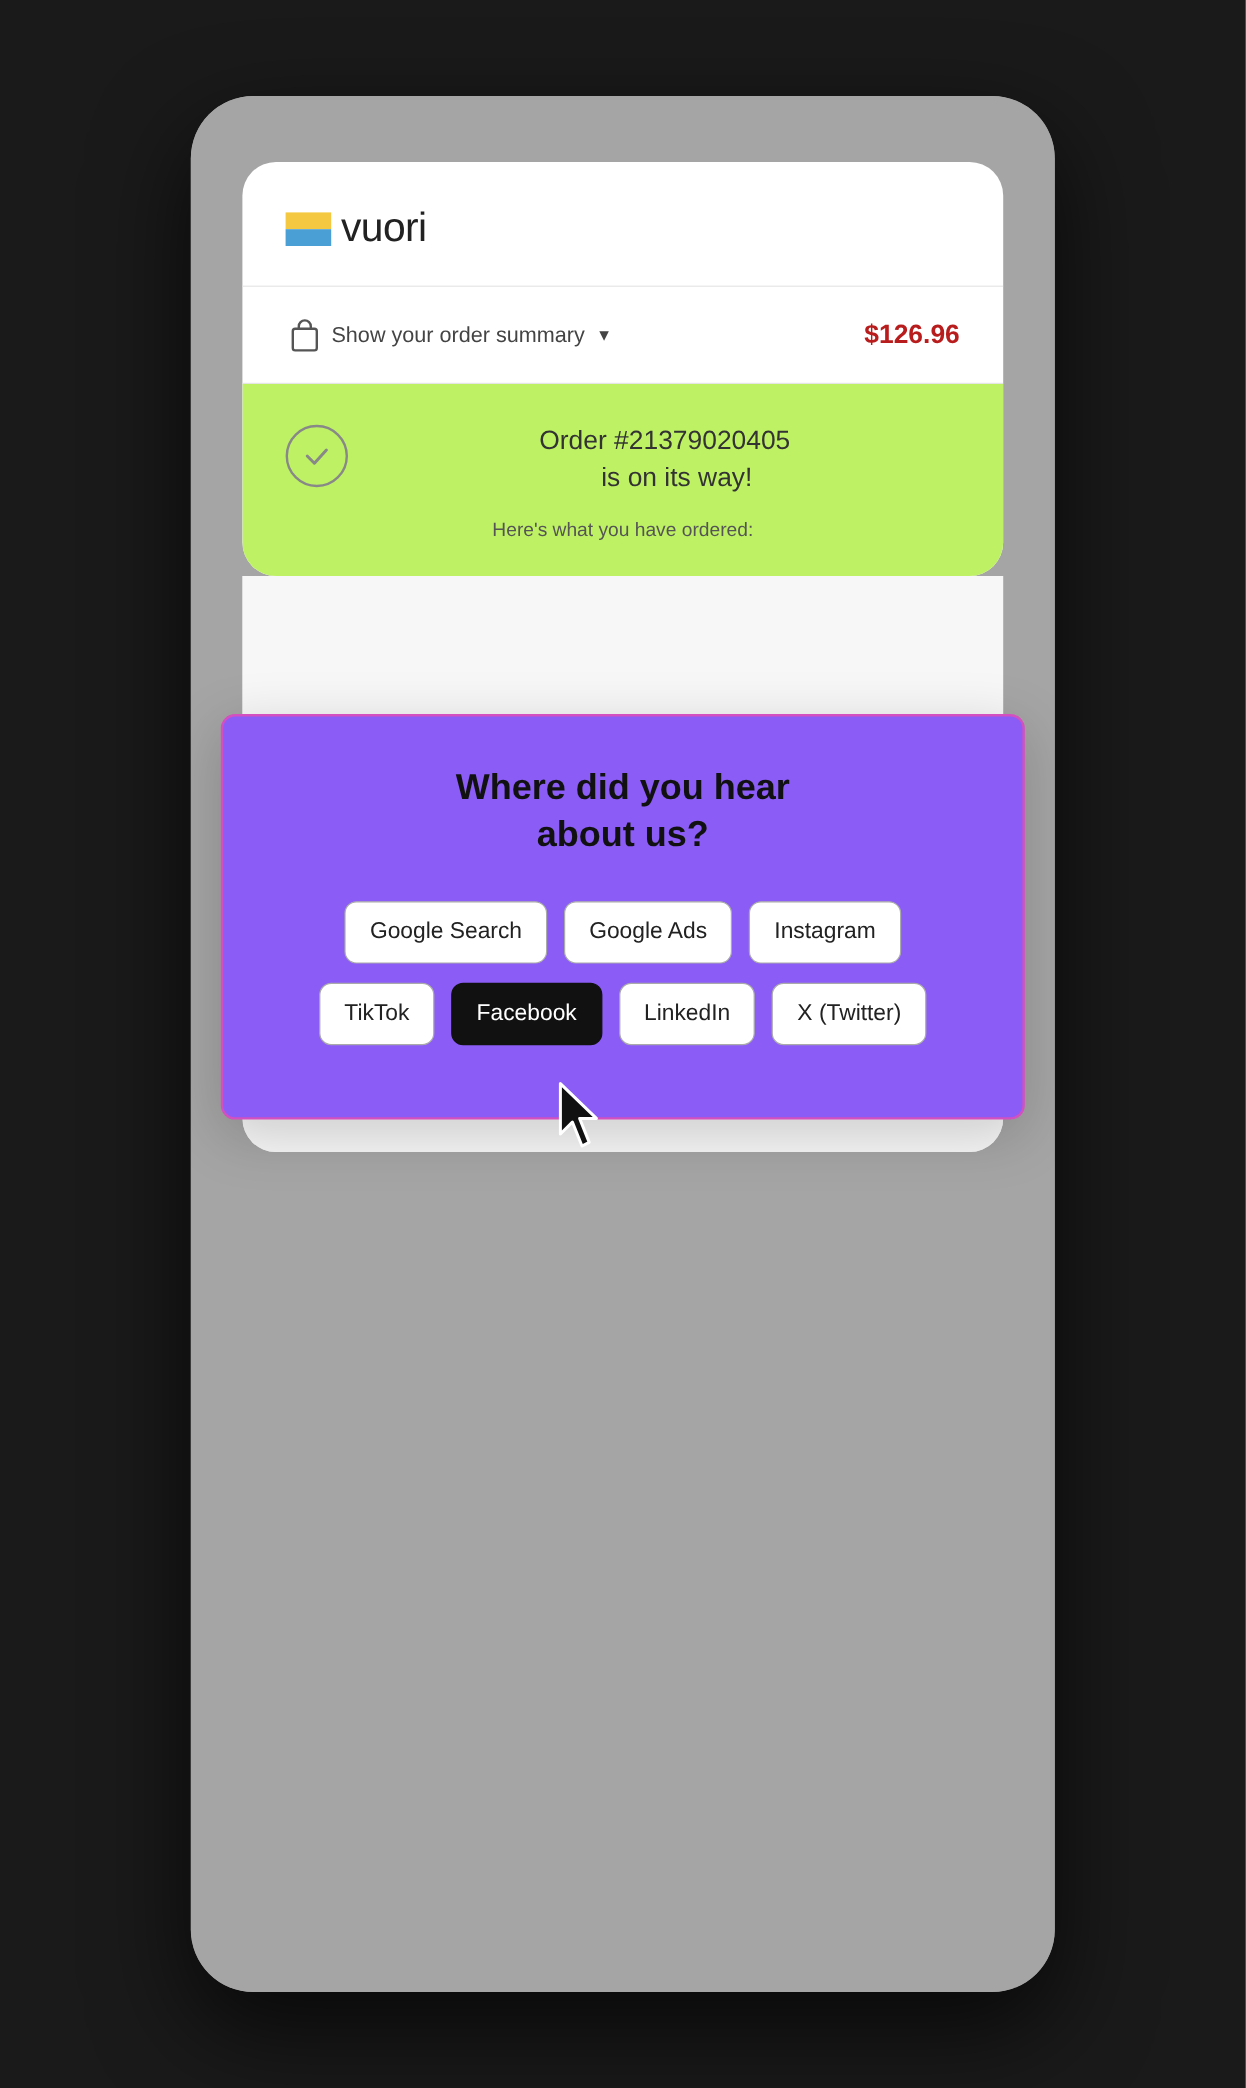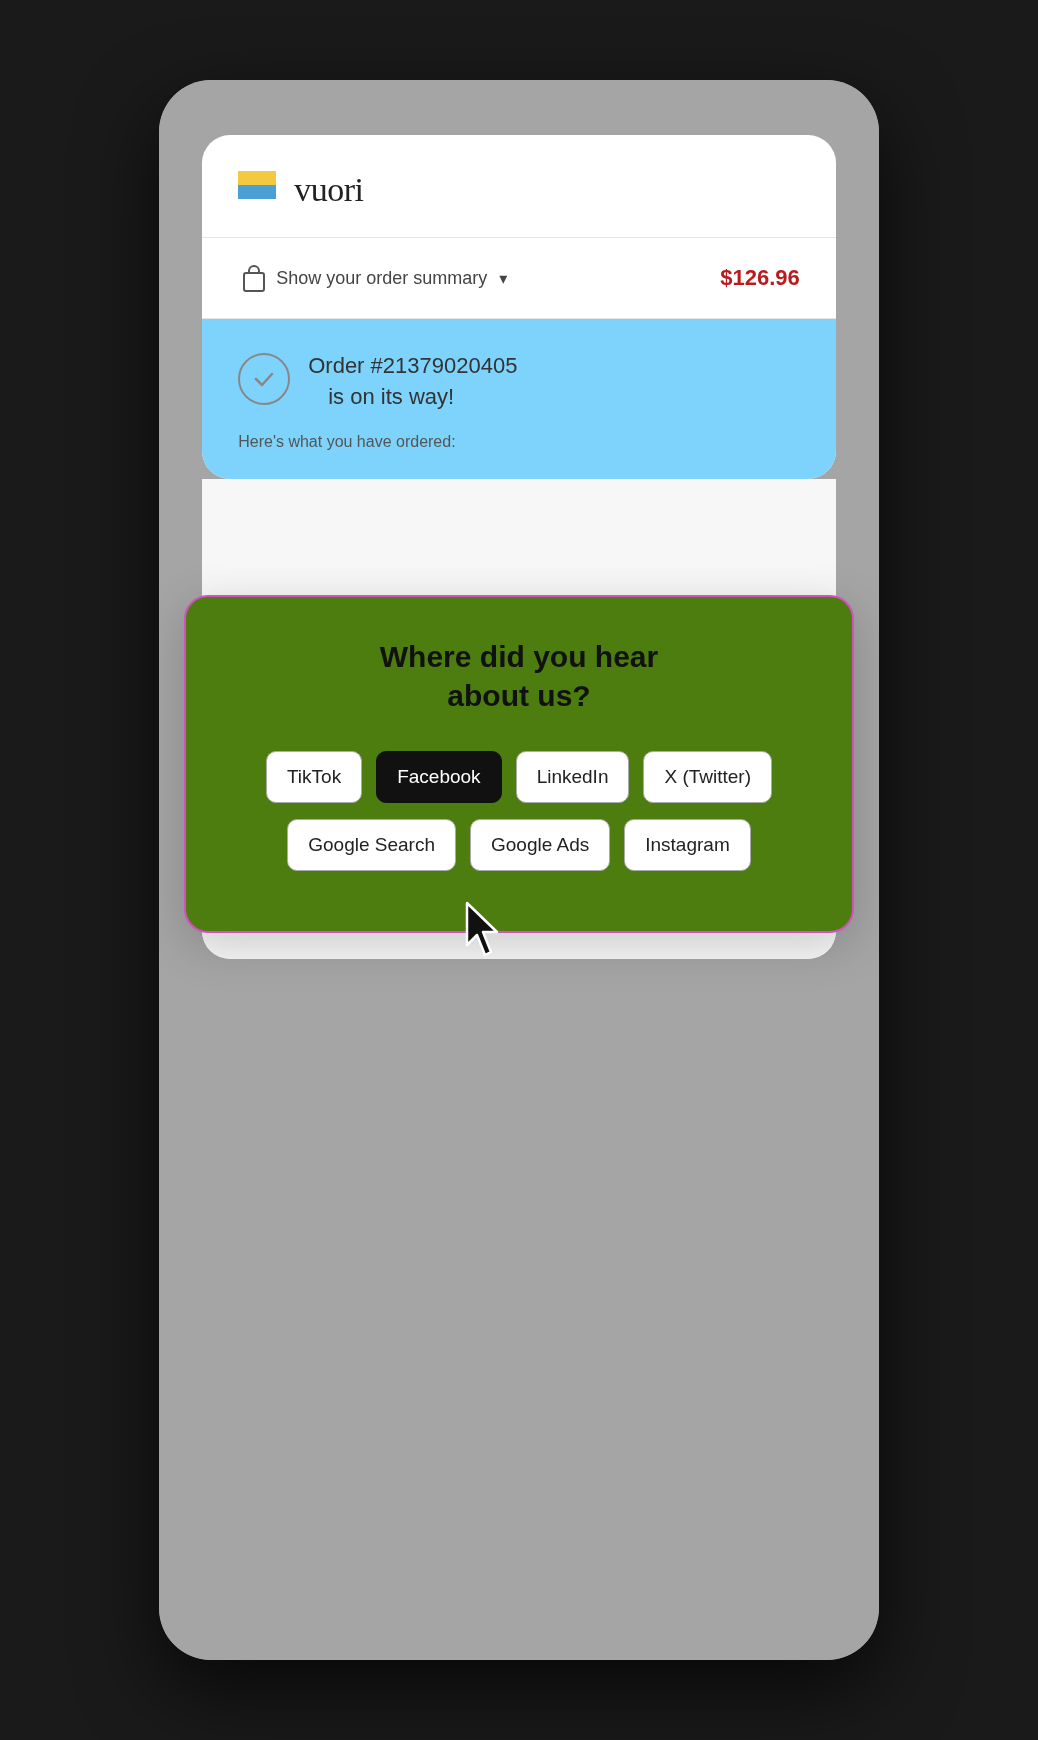--- a/index.html
+++ b/index.html
@@ -26,23 +26,22 @@
     }
 
     
     .header-section {
       padding: 36px 36px 28px;
       border-bottom: 1px solid #e5e5e5;
     }
 
     .logo-container {
       display: flex;
-      align-items: flex-start;
-      gap: 18px;
-      font-family: Liberation Serif, serif;
+      align-items: center;
+      gap: 8px;
     }
 
     .logo-flag {
       width: 38px;
       height: 28px;
       position: relative;
       flex-shrink: 0;
     }
 
     .logo-flag-top {
@@ -98,21 +97,22 @@
 
     .summary-price {
       font-size: 22px;
       font-weight: 600;
       color: #b91c1c;
     }
 
     
     .order-confirmation {
       padding: 32px 36px 28px;
-      background: #7dd3fc;
+      background: #bef264;
+      text-align: center;
     }
 
     .order-status-row {
       display: flex;
       align-items: flex-start;
       gap: 18px;
       margin-bottom: 20px;
     }
 
     .check-circle {
@@ -149,22 +149,22 @@
       color: #555;
       margin-top: 4px;
     }
 
     
     .survey-overlay {
       position: absolute;
       top: 460px;
       left: -18px;
       right: -18px;
-      background: #4d7c0f;
-      border-radius: 24px;
+      background: #8b5cf6;
+      border-radius: 12px;
       border: 2.5px solid #d44fc0;
       padding: 40px 32px 44px;
       z-index: 10;
       box-shadow: 0 12px 48px rgba(0,0,0,0.18);
     }
 
     .survey-title {
       font-size: 30px;
       font-weight: 800;
       color: #111;
@@ -373,30 +373,30 @@
             </div>
           </div>
           <div class="ordered-label">Here's what you have ordered:</div>
         </div>
       </div>
 
       <div class="survey-overlay">
         <div class="survey-title">Where did you hear<br>about us?</div>
 
         <div class="survey-options-row">
+          <button class="survey-option">Google Search</button>
+          <button class="survey-option">Google Ads</button>
+          <button class="survey-option">Instagram</button>
+        </div>
+
+        <div class="survey-options-row">
           <button class="survey-option">TikTok</button>
           <button class="survey-option selected">Facebook</button>
           <button class="survey-option">LinkedIn</button>
           <button class="survey-option">X (Twitter)</button>
-        </div>
-
-        <div class="survey-options-row">
-          <button class="survey-option">Google Search</button>
-          <button class="survey-option">Google Ads</button>
-          <button class="survey-option">Instagram</button>
         </div>
 
         <svg class="cursor-arrow" viewBox="0 0 50 60" fill="none" xmlns="http://www.w3.org/2000/svg">
           <path d="M8 4 L8 46 L18 36 L26 56 L32 53 L24 33 L38 33 Z" fill="#111" stroke="#fff" stroke-width="2.5" stroke-linejoin="round"></path>
         </svg>
       </div>
 
       <div class="bottom-area">
 
         <div class="product-section">

